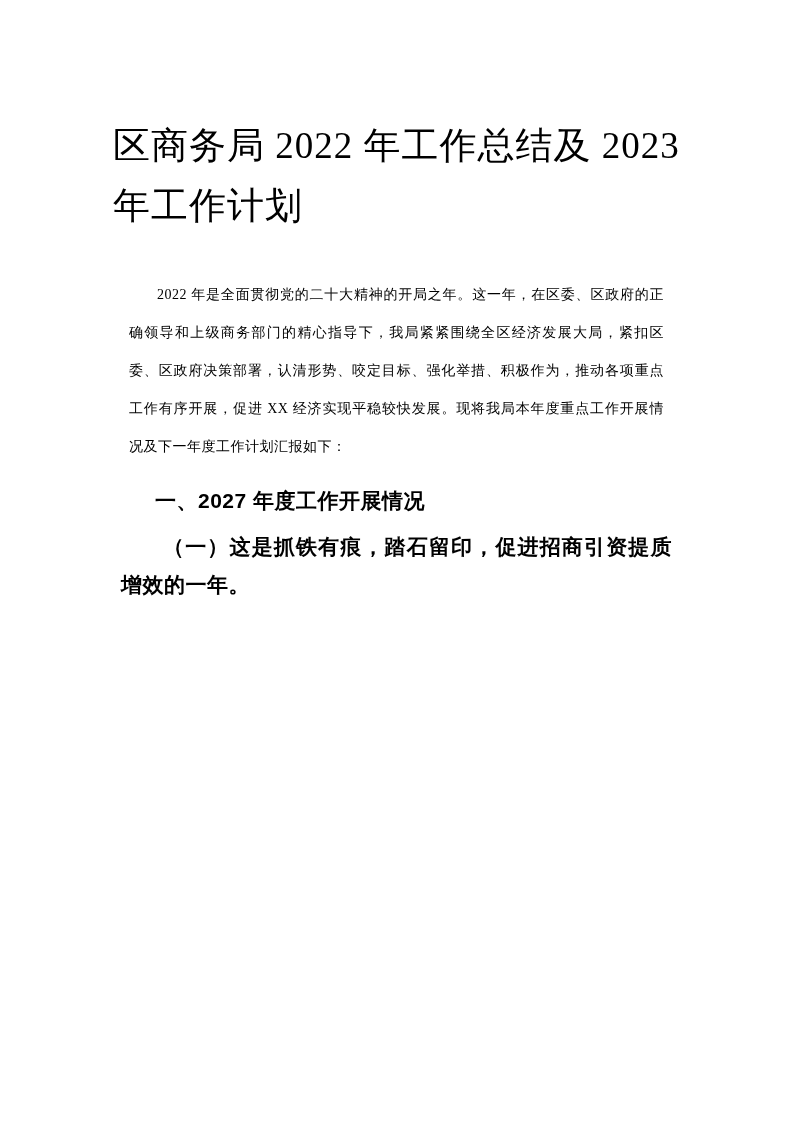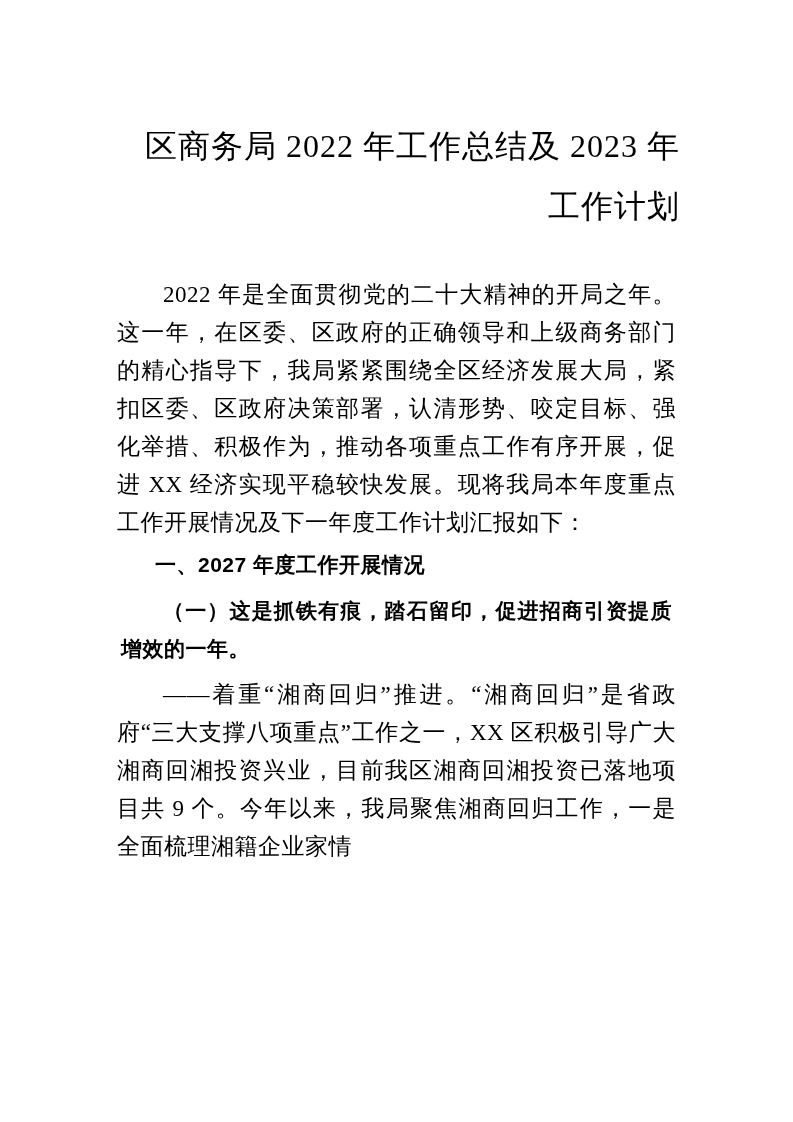--- a/index.html
+++ b/index.html
@@ -14,30 +14,30 @@
     margin: 0 auto;
     background: #ffffff;
     box-sizing: border-box;
     padding: 116px 113px 0 113px;
     overflow: hidden;
     color: #000000;
     font-family: "Liberation Serif", "DejaVu Serif", serif;
   }
   .doc-title {
     margin: 0 0 40px 0;
-    font-size: 32px;
+    font-size: 37px;
     line-height: 60px;
     font-weight: 400;
-    text-align: right;
+    text-align: left;
     letter-spacing: 1px;
     font-family: "Liberation Serif", "DejaVu Serif", serif;
   }
   .para {
-    margin: 4px;
-    font-size: 23px;
+    margin: 16px;
+    font-size: 14px;
     line-height: 38px;
     text-align: justify;
     text-justify: inter-character;
     letter-spacing: 0.5px;
     text-indent: 2em;
   }
   .heading-1 {
     margin: 0;
     font-size: 21px;
     line-height: 38px;
@@ -68,15 +68,14 @@
 
   <h1 class="doc-title">区商务局 2022 年工作总结及 2023 年工作计划</h1>
 
   <p class="para">2022 年是全面贯彻党的二十大精神的开局之年。这一年，在区委、区政府的正确领导和上级商务部门的精心指导下，我局紧紧围绕全区经济发展大局，紧扣区委、区政府决策部署，认清形势、咬定目标、强化举措、积极作为，推动各项重点工作有序开展，促进 XX 经济实现平稳较快发展。现将我局本年度重点工作开展情况及下一年度工作计划汇报如下：</p>
 
   <h2 class="heading-1">一、2027 年度工作开展情况</h2>
 
   <h3 class="heading-2">（一）这是抓铁有痕，踏石留印，促进招商引资提质增效的一年。</h3>
 
 
-  <p class="para"><span class="lead-in">——着重“湘商回归”推进。</span><span>“湘商回归”是省政府“三大支撑八项重点”工作之一，XX 区积极引导广大湘商回湘投资兴业，目前我区湘商回湘投资已落地项目共 9 个。今年以来，我局聚焦湘商回归工作，一是全面梳理湘籍企业家情</span></p>
 
 </div>
 
 </body></html>

